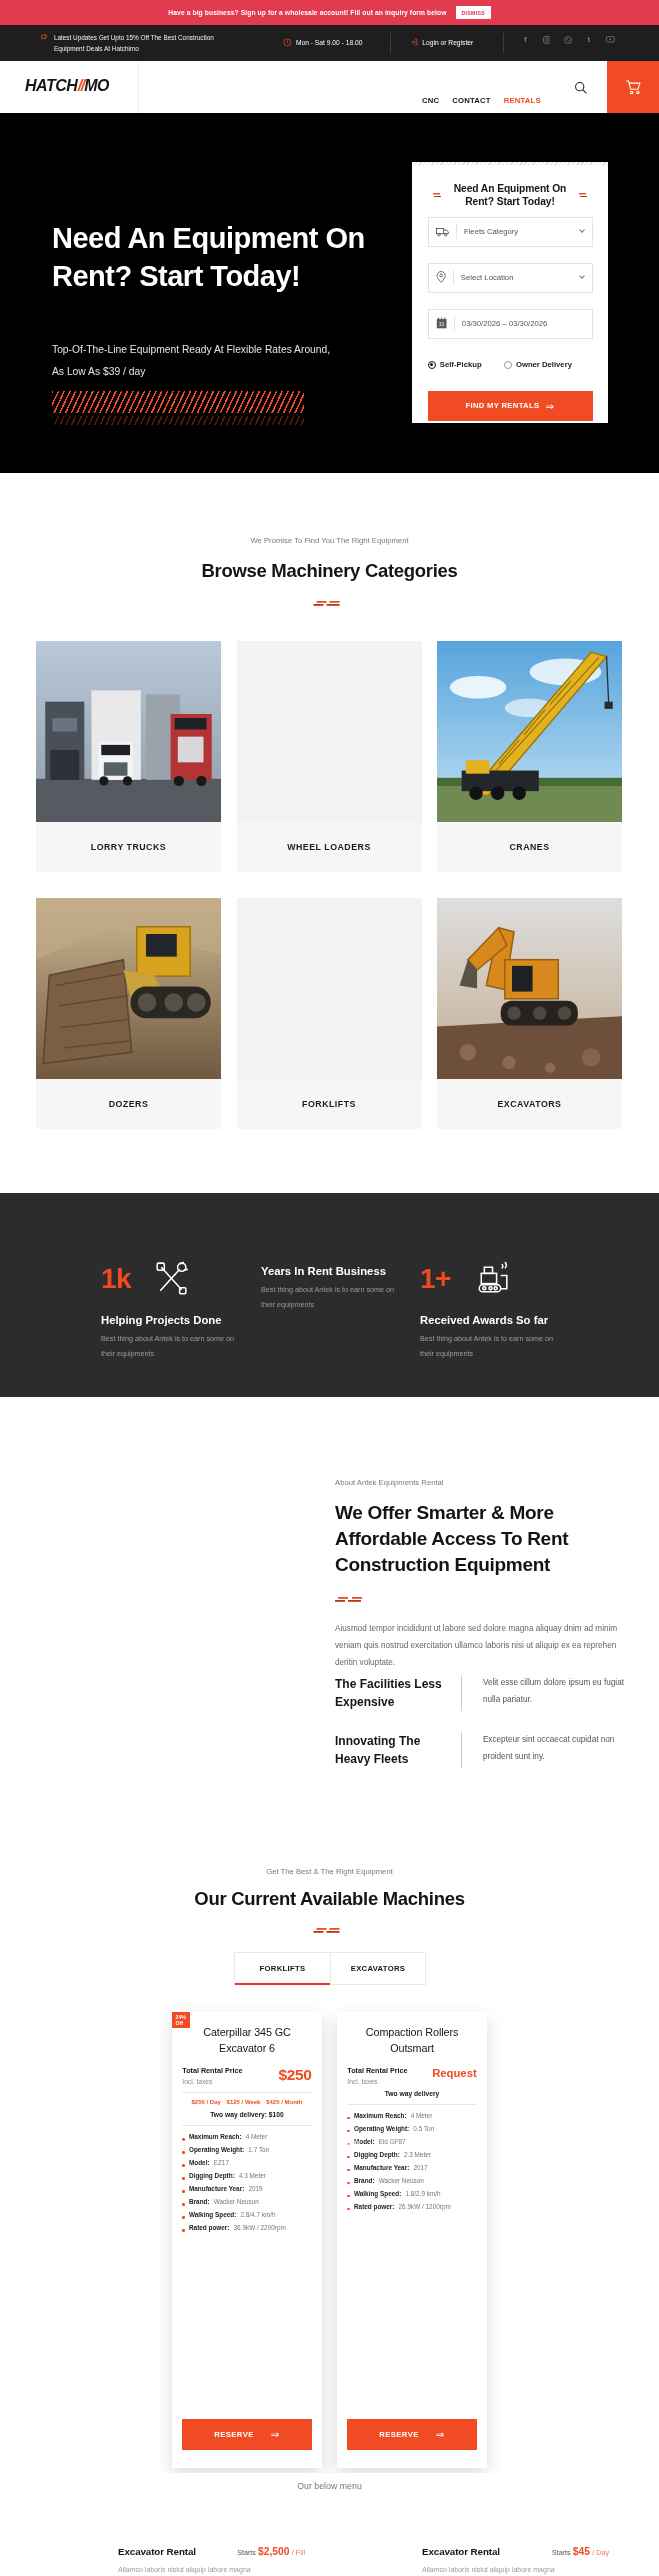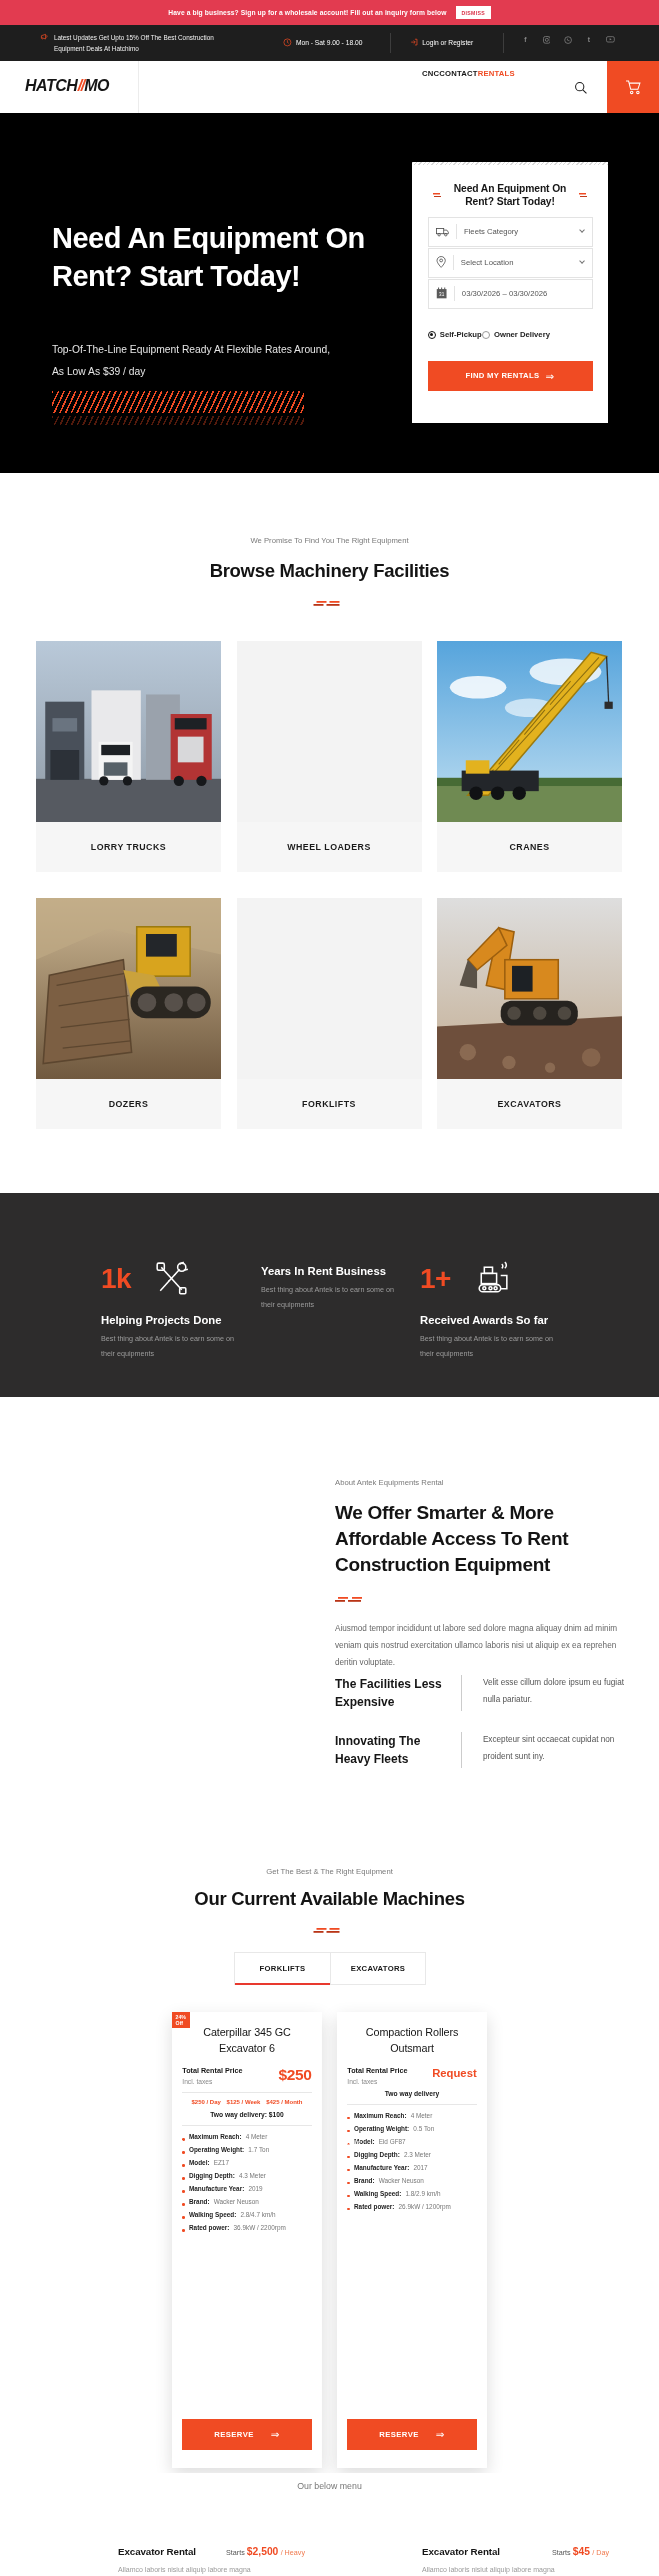--- a/index.html
+++ b/index.html
@@ -18,45 +18,45 @@
   .tb-hours{left:283px;top:13px;display:flex;align-items:center;gap:4.1px;font-size:6.7px}
   .tb-login{left:410px;top:13px;display:flex;align-items:center;gap:4.1px;font-size:6.7px}
   .tb-sep{top:8.2px;width:0.5px;height:19.6px;background:#3d3d3d}
   .tb-social{left:521px;top:10.3px;display:flex;gap:12.4px;align-items:center}
   .soc{width:8.8px;height:8.8px;color:#8a8a8a;font-size:6.7px;font-weight:bold;display:flex;align-items:center;justify-content:center;cursor:pointer}
   
   .s-header{height:52px;background:#fff}
   .logo{left:25px;top:16px;font-size:16px;font-weight:bold;font-style:italic;letter-spacing:-0.5px;cursor:pointer}
   .logo .sl{color:#f04b23;letter-spacing:-1.5px;padding:0 0.5px}
   .hd-div{left:138px;top:0;width:0.5px;height:52px;background:#ececec}
-  .nav{left:422px;top:8px;display:flex;}
+  .nav{left:422px;top:35px;display:flex;gap:13px}
   .nav span{font-size:7.7px;font-weight:bold;letter-spacing:0.2px;cursor:pointer}
   .nav .hot{color:#f04b23}
   .search{left:573px;top:18.5px;width:15.5px;height:15.5px;cursor:pointer;color:#1c1c1c}
   .cartbox{left:607px;top:0;width:53px;height:52px;background:#f04b23;display:flex;align-items:center;justify-content:center;cursor:pointer;color:#fff}
   
   .s-hero{height:360px;background:#000}
   .hero-h1{left:52px;top:107px;width:361px;color:#fff;font-size:29px;line-height:1.3;font-weight:bold;letter-spacing:-0.5px}
   .hero-sub{left:52px;top:226px;width:281px;color:#e6e6e6;font-size:10.3px;line-height:2.15}
   .stripes{left:52px;top:278px;width:252px;height:21.6px;background:repeating-linear-gradient(115deg,#f04b23 0 1.5px,transparent 1.5px 5.2px)}
   .stripes2{left:52px;top:303px;width:252px;height:9.3px;opacity:.35;background:repeating-linear-gradient(115deg,#f04b23 0 1.5px,transparent 1.5px 5.2px)}
   .hform{left:412px;top:49px;width:196px;height:261px;background:#fff;padding:12.4px 15.5px 0}
   .hform:before{content:"";position:absolute;left:0;top:0;width:100%;height:3.1px;background:repeating-linear-gradient(135deg,#d8d8d8 0 1px,#fff 1px 3.1px)}
   .hform-title{display:flex;align-items:center;justify-content:center;gap:7.2px;margin-top:7.2px}
   .hform-title h3{font-size:10.3px;line-height:1.3;text-align:center;width:124px;letter-spacing:-0.1px}
   .mini-dash{width:8.2px;height:4.6px;flex:0 0 auto;background:
      linear-gradient(#f04b23 0 0) 0 0/7.2px 1.5px no-repeat,
      linear-gradient(#c23a1a 0 0) 1px 3.1px/7.2px 1.5px no-repeat}
-  .field{margin-top:1px;height:30px;border:0.5px solid #e3e3e3;display:flex;align-items:center;padding:0 7.2px;cursor:pointer;background:#fff}
+  .field{margin-top:16px;height:30px;border:0.5px solid #e3e3e3;display:flex;align-items:center;padding:0 7.2px;cursor:pointer;background:#fff}
   .field .fico{color:#4a4a4a;display:flex;align-items:center}
   .field .fdiv{width:0.5px;height:15.5px;background:#e3e3e3;margin:0 7.2px}
   .field .flabel{font-size:7.7px;color:#555}
   .chev{margin-left:auto;width:4.1px;height:4.1px;border-right:1px solid #777;border-bottom:1px solid #777;transform:rotate(45deg);margin-top:-2.1px}
   .hfirst{margin-top:8.2px}
-  .radios{margin-top:21.6px;display:flex;gap:0;align-items:flex-start}
+  .radios{margin-top:21.6px;display:flex;gap:22px;align-items:flex-start}
   .radio{display:flex;align-items:center;gap:4.1px;font-size:7.7px;font-weight:bold;color:#222;cursor:pointer}
   .rdot{width:8.2px;height:8.2px;border-radius:50%;border:1px solid #9a9a9a;position:relative}
   .radio.sel .rdot{border-color:#111}
   .radio.sel .rdot:after{content:"";position:absolute;left:1.5px;top:1.5px;width:3.1px;height:3.1px;border-radius:50%;background:#111}
   .btn-main{margin-top:21.6px;width:100%;height:30px;background:#f04b23;color:#fff;border:none;font-weight:bold;font-size:7.7px;letter-spacing:0.3px;cursor:pointer;display:flex;align-items:center;justify-content:center;gap:6.2px}
   .btn-main .arr,.arr{font-size:10.3px;font-weight:normal}
   
   .dashes{width:33px;height:6.7px;background:
     linear-gradient(#f04b23 0 0) 3.1px 0/10.3px 1.8px no-repeat,
     linear-gradient(#f04b23 0 0) 16.5px 0/10.3px 1.8px no-repeat,
@@ -275,21 +275,21 @@
     </div>
     <button class="btn-main">
         <span>FIND MY RENTALS</span>
         <span class="arr">⇒</span>
       </button>
   </div>
 </section>
 
 <section class="s-browse">
   <p class="abs ctr kicker b-kick">We Promise To Find You The Right Equipment</p>
-  <h2 class="abs ctr h2 b-h2">Browse Machinery Facilities</h2>
+  <h2 class="abs ctr h2 b-h2">Browse Machinery Categories</h2>
   <div class="abs ctr dashes b-dash"></div>
   <div class="abs cat-grid">
     <div class="cat">
       <div class="cat-img">
         <svg viewBox="0 0 360 352" preserveAspectRatio="none">
           <defs>
               <linearGradient id="g1" x1="0" y1="0" x2="0" y2="1">
                 <stop offset="0" stop-color="#b9c9d9"></stop>
                 <stop offset="1" stop-color="#8f9aa6"></stop>
               </linearGradient>
@@ -605,21 +605,21 @@
     </div>
   </div>
 </section>
 
 <section class="s-menu">
   <p class="abs ctr menu-t">Our below menu</p>
 
   <div class="abs mi mc1 mr1">
     <div class="row">
         <h4>Excavator Rental</h4>
-      <span class="pr"><span class="st">Starts</span><span class="amt">$2,500</span> <span class="per">/ Heavy</span></span>
+      <span class="pr"><span class="st">Starts</span><span class="amt">$2,500</span> <span class="per">/ Fill</span></span>
       </div>
     <p>Allamco laboris nisiut aliquip labore magna</p>
   </div>
   <div class="abs mi mc2 mr1">
     <div class="row">
         <h4>Excavator Rental</h4>
       <span class="pr"><span class="st">Starts</span><span class="amt">$45</span> <span class="per">/ Day</span></span>
       </div>
     <p>Allamco laboris nisiut aliquip labore magna</p>
   </div>

